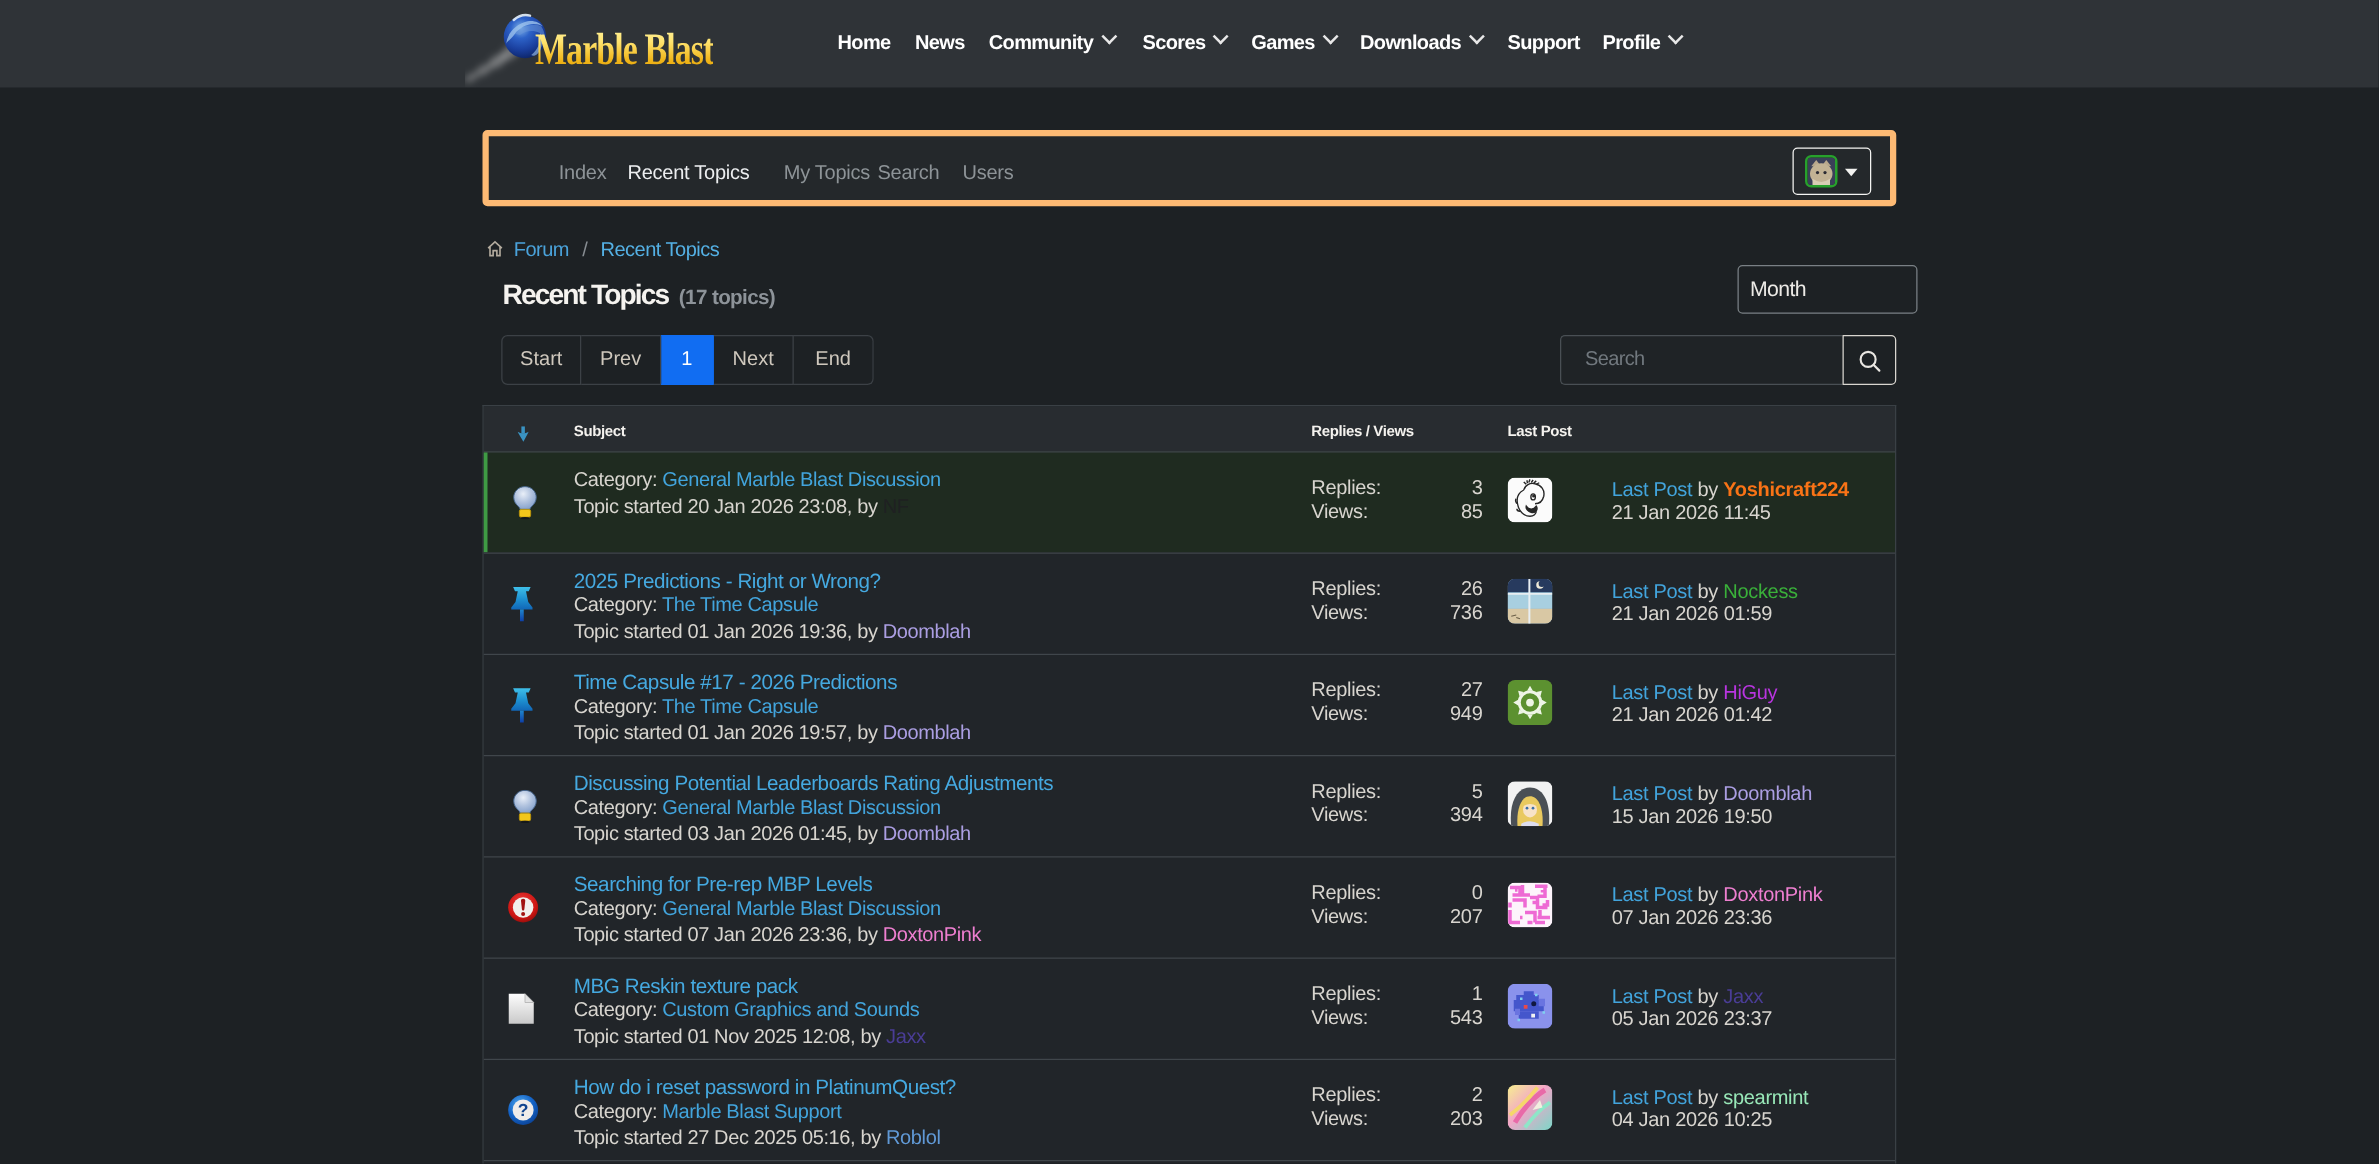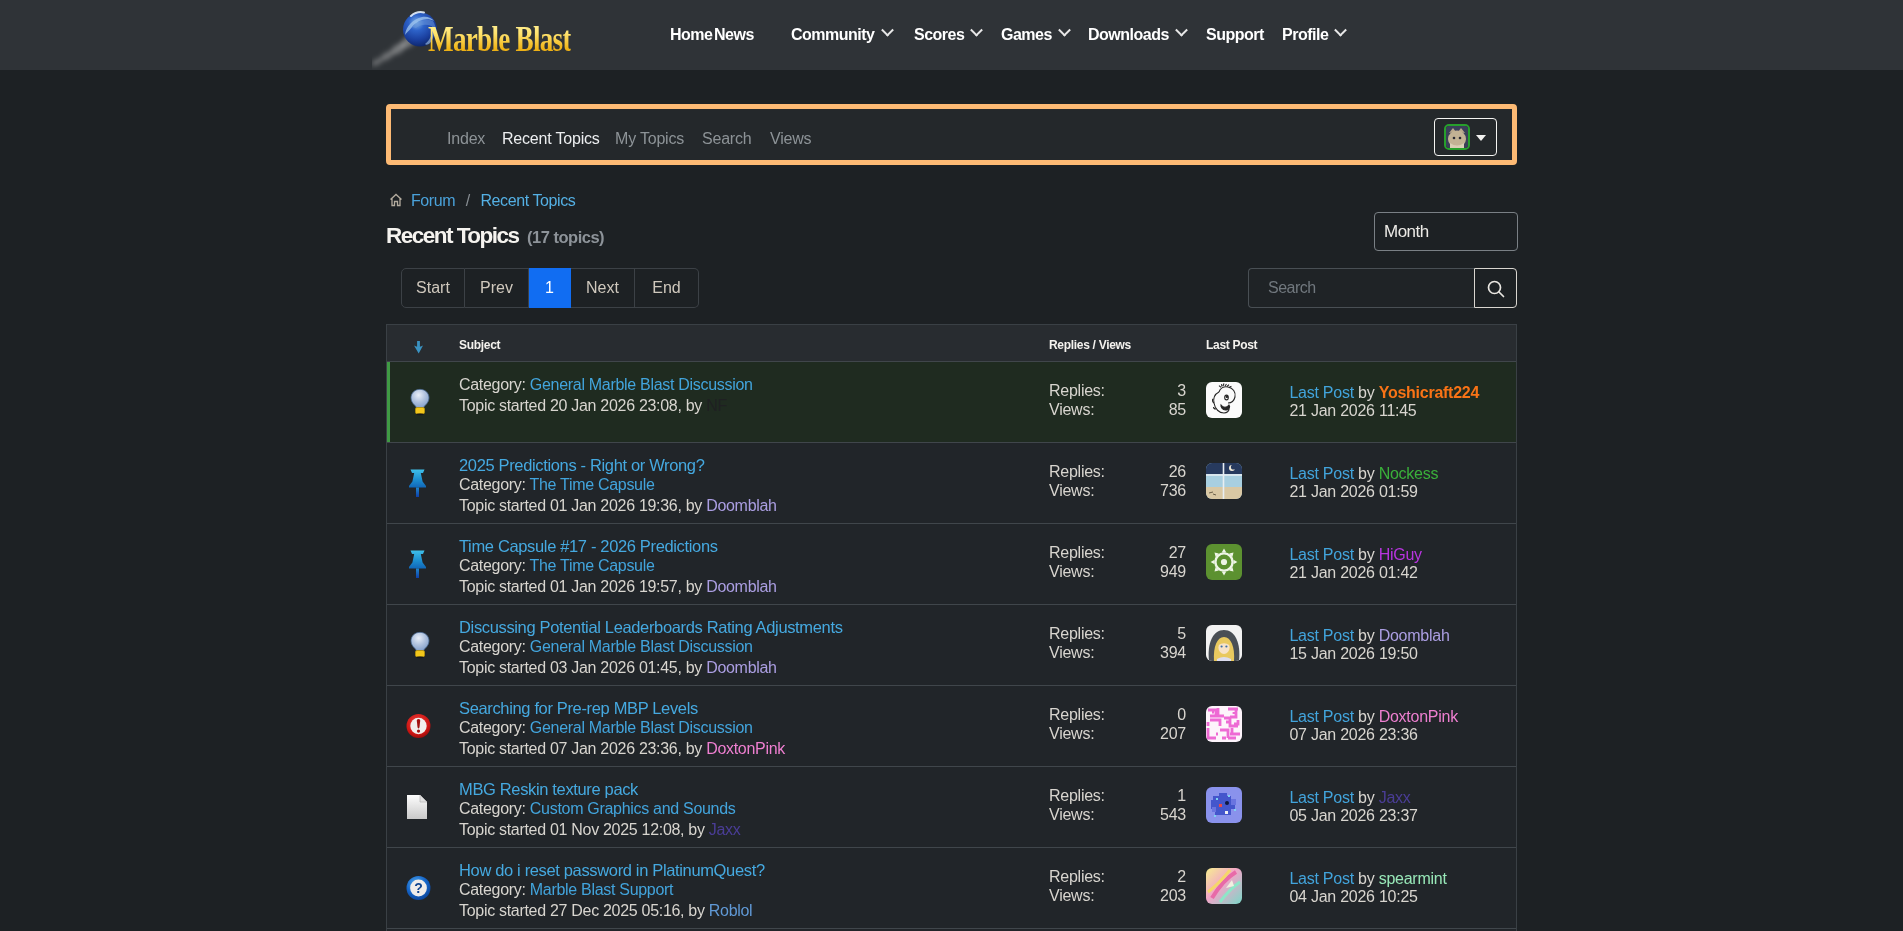--- a/index.html
+++ b/index.html
@@ -22,21 +22,21 @@
 .fnav a.active { color:#eceef0; }
 .avbtn { position:absolute; left:1043px; top:9px; width:63px; height:38px; border:1px solid #f4f4f2; border-radius:4px; }
 .avbtn .av { position:absolute; left:9px; top:5px; width:26px; height:26px; border:2px solid #27a02c; border-radius:5px; overflow:hidden; }
 .avbtn .tri { position:absolute; left:41px; top:16px; width:0; height:0; border-left:5.5px solid transparent; border-right:5.5px solid transparent; border-top:6px solid #f2f2f0; }
 
 
 .crumb { position:relative; margin-top:27px; height:22px; font-size:16px; letter-spacing:-0.4px; }
 .crumb a { color:#4aa2da; }
 .crumb .sep { color:#878d92; padding:0 6.5px; }
 .crumb a.last { color:#54b0e4; }
-.pagehead { position:relative; margin-top:9px; height:34px; }
+.pagehead { position:relative; margin-top:9px; height:34px;margin-left:16px; }
 .pagehead h2 { display:inline; font-size:22.5px; font-weight:bold; color:#f5f3ef; letter-spacing:-1.5px; }
 .pagehead .count { font-size:16.5px; font-weight:bold; color:#8d9399; letter-spacing:-0.5px; margin-left:4px; }
 .monthsel { position:absolute; left:988px; top:-11px; width:144px; height:39px; border:1px solid #7a8085; border-radius:4px; background:transparent; color:#eceae6; font-size:17px; letter-spacing:-0.5px; line-height:37px; padding-left:9px; }
 
 
 .toolbar { position:relative; margin-top:11px; height:40px; }
 .pgn { position:absolute; left:15px; top:0; display:flex; }
 .pgn .pg { height:40px; line-height:38px; width:64px; text-align:center; border:1px solid #3c4146; border-left-width:0; font-size:16px; color:#cfc8bd; background:transparent; }
 .pgn .pg.first { border-left-width:1px; border-radius:5px 0 0 5px; }
 .pgn .pg.end { border-radius:0 5px 5px 0; }
@@ -135,37 +135,37 @@
       </g>
       <circle cx="48" cy="29.5" r="17" fill="url(#gmb)"></circle>
       <path d="M33,35 C34,26 41,19 50,17 C55,16 60,18 62,21 C55,17 45,20 40,27 C37,31 34,33 33,35 Z" fill="#9cc2ec" opacity="0.8"></path>
       <path d="M40,27 C45,21 54,18 61,21 C63,24 64,28 64,30 C60,24 50,23 44,28 Z" fill="#6a96d8" opacity="0.55"></path>
       <path d="M53,44 C58,40 61,34 60,26 C63,31 62,39 58,43 C56,45 54,45 53,44 Z" fill="#a6c9ec" opacity="0.6"></path>
       <path d="M39,16 C43,12.5 48,11.5 52,12.5" stroke="#e4f0fc" stroke-width="2" fill="none" opacity="0.9" stroke-linecap="round"></path>
     </svg></div>
     <div class="logo-text">Marble Blast</div>
     <div class="mainnav">
       <a style="left:284px">Home</a>
-      <a style="left:328px">News</a>
+      <a style="left:346px">News</a>
       <a style="left:405px">Community<span class="caret-v"></span></a>
       <a style="left:528px">Scores<span class="caret-v"></span></a>
       <a style="left:615px">Games<span class="caret-v"></span></a>
       <a style="left:702px">Downloads<span class="caret-v"></span></a>
       <a style="left:820px">Support</a>
       <a style="left:896px">Profile<span class="caret-v"></span></a>
     </div>
   </div>
 </div>
 <div class="container">
   <div class="fnav">
     <a style="left:56px">Index</a>
     <a class="active" style="left:111px">Recent Topics</a>
-    <a style="left:224px">My Topics</a>
+    <a style="left:236px">My Topics</a>
     <a style="left:311px">Search</a>
-    <a style="left:379px">Views</a>
+    <a style="left:379px">Users</a>
     <div class="avbtn">
       <div class="av"><svg width="22" height="22" viewBox="0 0 22 22">
             <rect width="22" height="22" fill="#3a3f58"></rect>
             <path d="M3,7 L7,2 L10,6 Z" fill="#b9a88c"></path>
             <path d="M19,7 L15,2 L12,6 Z" fill="#b9a88c"></path>
             <ellipse cx="11" cy="13" rx="9" ry="8.5" fill="#c2b294"></ellipse>
             <circle cx="8" cy="12" r="1.3" fill="#2a2a33"></circle>
             <circle cx="14" cy="12" r="1.3" fill="#2a2a33"></circle>
             <path d="M4,17 Q11,22 18,17 L18,22 L4,22 Z" fill="#d8cdb4"></path>
           </svg></div>

